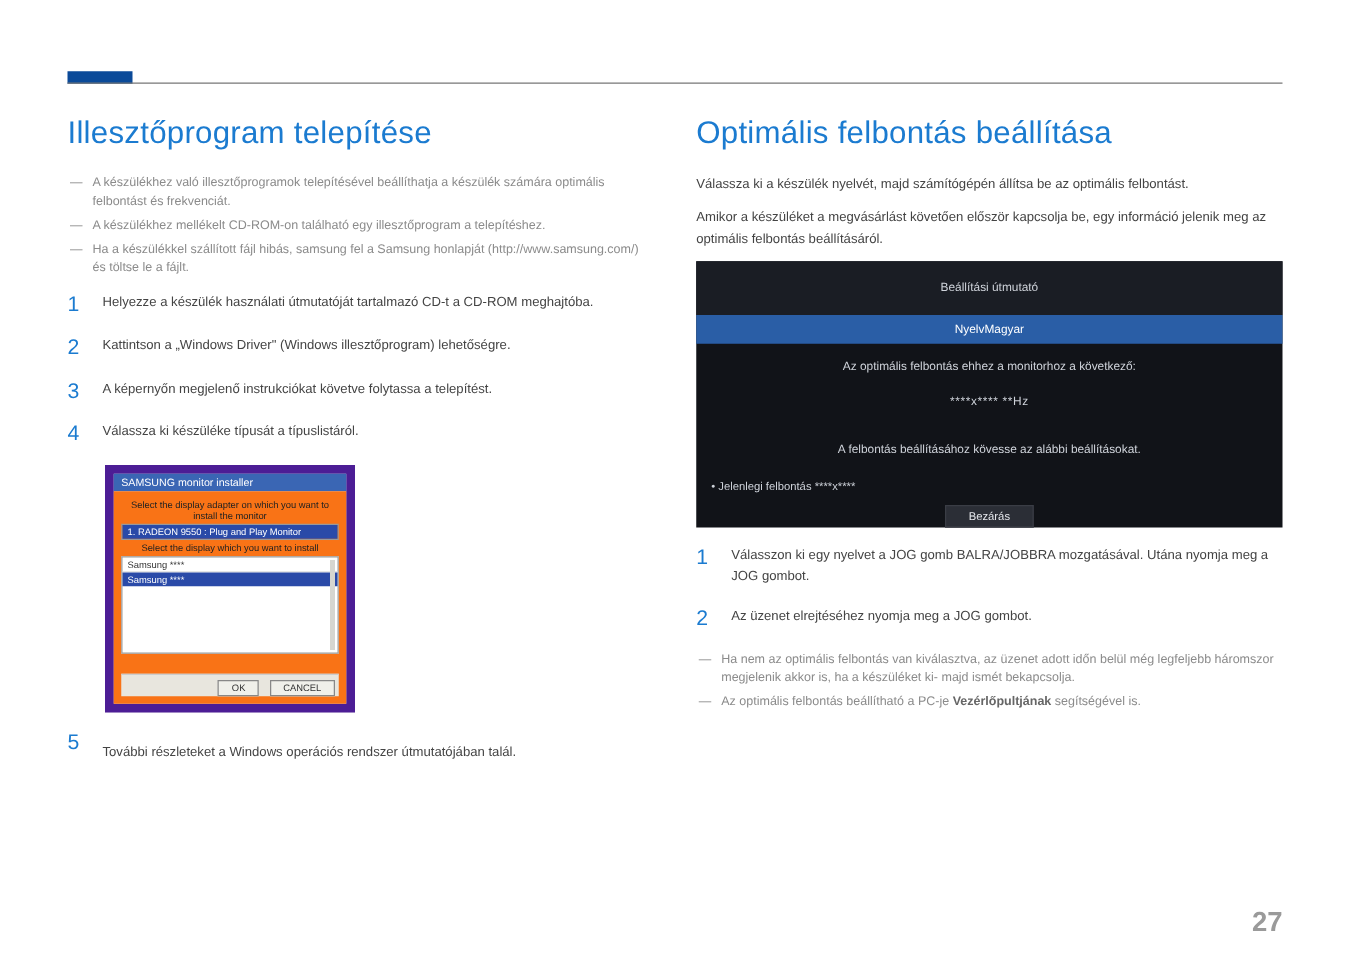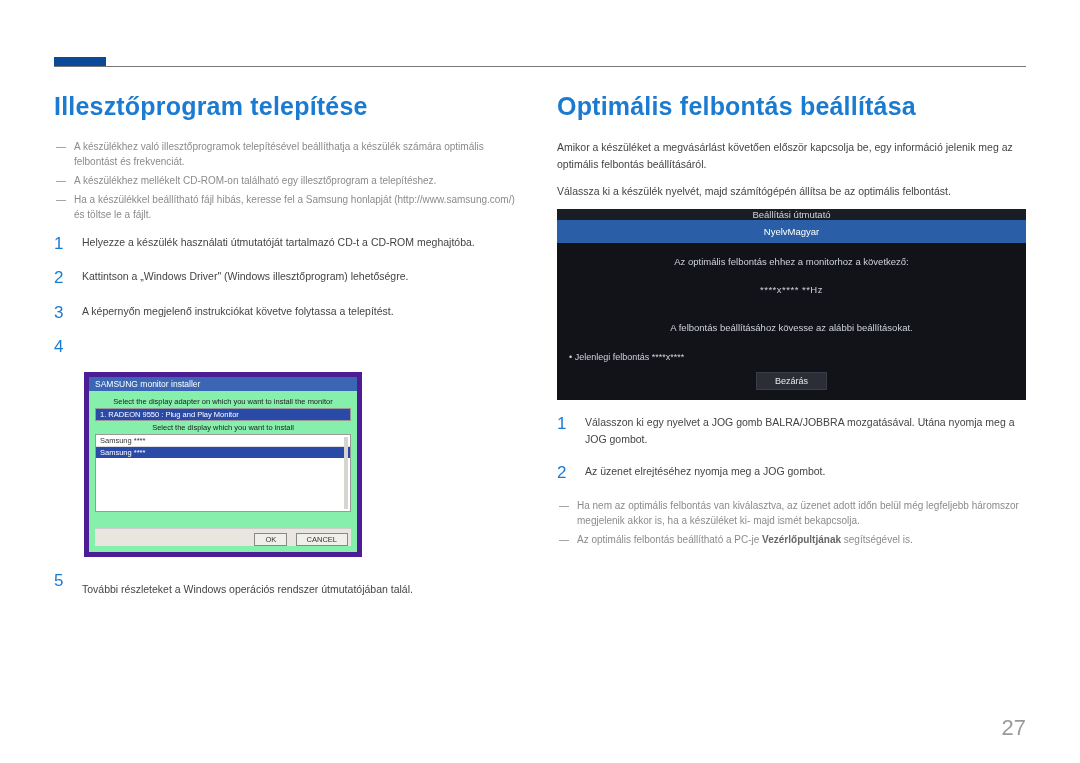--- a/index.html
+++ b/index.html
@@ -35,21 +35,21 @@
     bottom: 60px;
     display: flex;
     gap: 34px;
   }
   .col {
     flex: 1;
     min-width: 0;
   }
   h2.section-title {
     color: #1b7bd0;
-    font-weight: 700;
+    font-weight: 400;
     font-size: 25px;
     margin-bottom: 18px;
     letter-spacing: 0.2px;
   }
   .note-line {
     display: flex;
     gap: 6px;
     font-size: 10px;
     color: #8b8b8b;
     line-height: 1.5;
@@ -82,35 +82,35 @@
     font-size: 10.5px;
     color: #444;
     line-height: 1.7;
     flex: 1;
   }
   .step-txt .extra {
     display: block;
     margin-top: 10px;
   }
   .installer-box {
-    width: 278px;
+    width: 200px;
     margin: 6px 0 14px 30px;
-    border: 5px solid #4c1d95;
+    border: 7px solid #4c1d95;
     background: #efefef;
     font-size: 8px;
   }
   .installer-title {
     background: #3a66b4;
     color: #fff;
     padding: 2px 6px;
     font-size: 8.5px;
   }
   .installer-body {
     padding: 4px 6px 6px 6px;
-    background: #86efac;
+    background: #f97316;
   }
   .inst-label {
     text-align: center;
     font-size: 7.5px;
     color: #222;
     margin: 2px 0;
   }
   .inst-select {
     background: #fff;
     border: 1px solid #999;
@@ -155,21 +155,21 @@
   }
   .osd {
     background: #111318;
     color: #e7e9ee;
     font-size: 9.5px;
     width: 100%;
     margin: 6px 0 14px 0;
   }
   .osd-title {
     text-align: center;
-    padding: 0 0;
+    padding: 16px 0;
     color: #cfd3da;
     background: #1a1d24;
   }
   .osd-lang {
     display: flex;
     justify-content: center;
     background: #2a5ea6;
     color: #fff;
     padding: 6px 10px;
   }
@@ -181,37 +181,36 @@
   }
   .osd-body .blank { margin: 10px 0 20px 0; letter-spacing: 0.5px; }
   .osd-current {
     text-align: left;
     padding: 6px 12px 10px 12px;
     color: #cfd3da;
     font-size: 9px;
   }
   .osd-close-row {
     text-align: center;
-    padding-bottom: 10px;
   }
   .osd-close {
     display: inline-block;
     background: #2b2e36;
     padding: 3px 18px;
     font-size: 9px;
     border: 1px solid #3a3d45;
   }
   .bold-inline { font-weight: 600; color: #666; }
   .page-number {
     position: absolute;
     right: 54px;
-    bottom: 22px;
+    bottom: 12px;
     font-size: 22px;
     color: #9a9a9a;
-    font-weight: 400;
+    font-weight: 700;
     margin-top: 12px;
   }
   .scrollbar-sim {
     position: absolute;
     right: 2px;
     top: 2px;
     bottom: 2px;
     width: 4px;
     background: #d6d6d0;
   }
@@ -233,38 +232,39 @@
     <div class="note-line">
       <span class="dash">―</span>
       <span class="txt">A készülékhez való illesztőprogramok telepítésével beállíthatja a készülék számára optimális felbontást és frekvenciát.</span>
     </div>
     <div class="note-line">
       <span class="dash">―</span>
       <span class="txt">A készülékhez mellékelt CD-ROM-on található egy illesztőprogram a telepítéshez.</span>
     </div>
     <div class="note-line">
       <span class="dash">―</span>
-      <span class="txt">Ha a készülékkel beállítható fájl hibás, keresse fel a Samsung honlapját (http://www.samsung.com/) és töltse le a fájlt.</span>
+      <span class="txt">Ha a készülékkel szállított fájl hibás, samsung fel a Samsung honlapját (http://www.samsung.com/) és töltse le a fájlt.</span>
     </div>
 
     <div class="steps">
       <div class="step">
         <div class="step-n">1</div>
         <div class="step-txt">Helyezze a készülék használati útmutatóját tartalmazó CD-t a CD-ROM meghajtóba.</div>
       </div>
       <div class="step">
         <div class="step-n">2</div>
         <div class="step-txt">Kattintson a „Windows Driver" (Windows illesztőprogram) lehetőségre.</div>
       </div>
       <div class="step">
         <div class="step-n">3</div>
         <div class="step-txt">A képernyőn megjelenő instrukciókat követve folytassa a telepítést.</div>
       </div>
       <div class="step">
         <div class="step-n">4</div>
+        <div class="step-txt">Válassza ki készüléke típusát a típuslistáról.</div>
       </div>
     </div>
 
     <div class="installer-box inst-outer">
       <div class="installer-title">SAMSUNG monitor installer</div>
       <div class="installer-body">
         <div class="inst-label">Select the display adapter on which you want to install the monitor</div>
         <div class="inst-select">
           <div class="inst-row sel">1. RADEON 9550 : Plug and Play Monitor</div>
         </div>
@@ -286,22 +286,22 @@
       <div class="step-txt">
         <span class="extra">További részleteket a Windows operációs rendszer útmutatójában talál.</span>
       </div>
     </div>
 
   </div>
 
   <div class="col">
     <h2 class="section-title">Optimális felbontás beállítása</h2>
 
+    <p class="right-intro">Válassza ki a készülék nyelvét, majd számítógépén állítsa be az optimális felbontást.</p>
     <p class="right-intro">Amikor a készüléket a megvásárlást követően először kapcsolja be, egy információ jelenik meg az optimális felbontás beállításáról.</p>
-    <p class="right-intro">Válassza ki a készülék nyelvét, majd számítógépén állítsa be az optimális felbontást.</p>
 
     <div class="osd">
       <div class="osd-title">Beállítási útmutató</div>
       <div class="osd-lang">
         <span>Nyelv</span>
         <span>Magyar</span>
       </div>
       <div class="osd-body">
         <div>Az optimális felbontás ehhez a monitorhoz a következő:</div>
         <div class="blank">****x**** **Hz</div>

